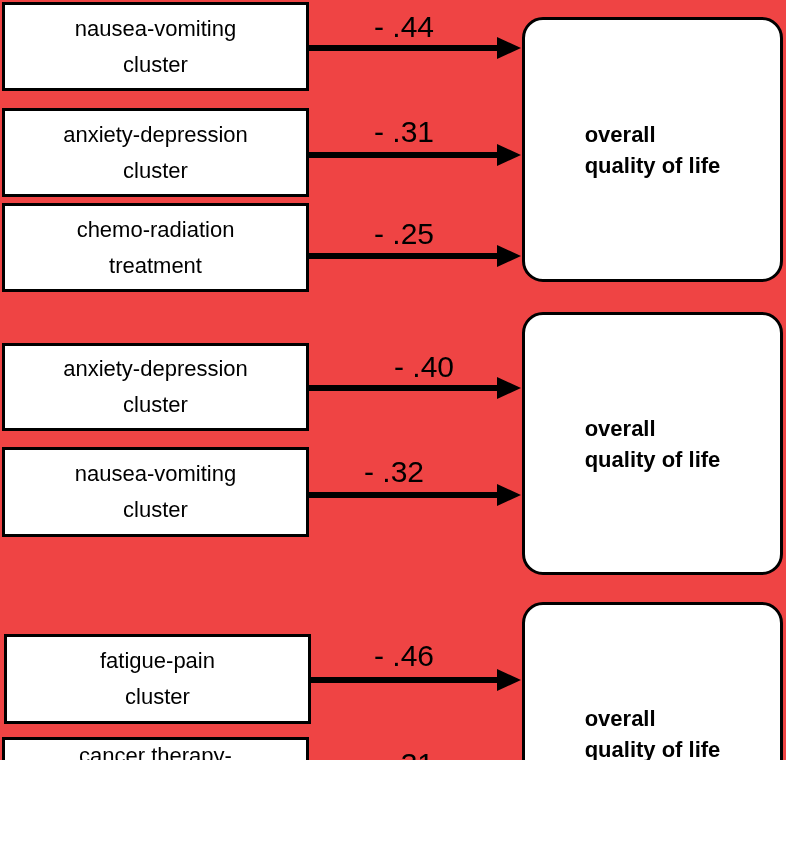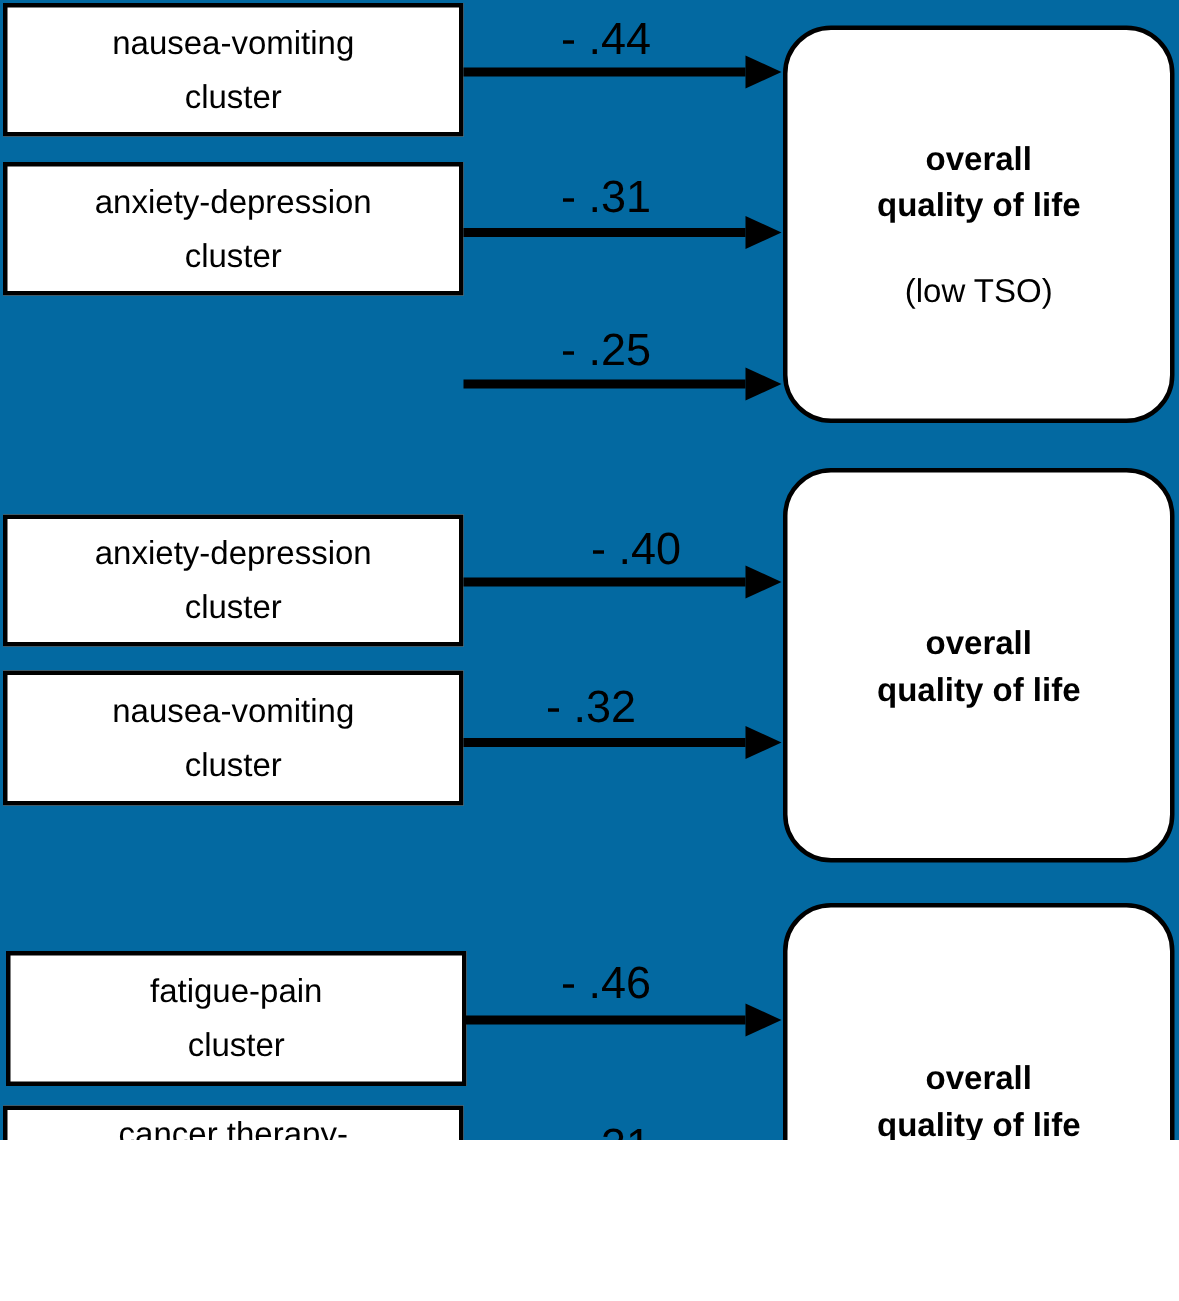--- a/index.html
+++ b/index.html
@@ -5,21 +5,21 @@
 <style>
   html, body {
     margin: 0;
     padding: 0;
     background: #ffffff;
   }
   #canvas {
     position: relative;
     width: 786px;
     height: 760px;
-    background: #0369a1;
+    background: #ef4444;
     font-family: "Liberation Sans", sans-serif;
     color: #000000;
     overflow: hidden;
   }
 
   
   .pred-box {
     position: absolute;
     box-sizing: border-box;
     border: 3px solid #000000;
@@ -35,27 +35,26 @@
     font-weight: 400;
     white-space: pre-line;
     padding: 0 6px;
   }
 
   
   .outcome-box {
     position: absolute;
     box-sizing: border-box;
     border: 3px solid #000000;
-    border-radius: 32px;
+    border-radius: 21px;
     background: #ffffff;
     display: flex;
     flex-direction: column;
     align-items: center;
     justify-content: center;
-    text-align: center;
   }
   .outcome-title {
     font-size: 22px;
     line-height: 31px;
     font-weight: bold;
     white-space: pre-line;
   }
   .outcome-sub {
     font-size: 22px;
     line-height: 31px;
@@ -104,20 +103,24 @@
   <div class="pred-box" style="left:2px; top:2px; width:307px; height:89px;">
     <span class="pred-label">nausea-vomiting
 cluster</span>
   </div>
 
   <div class="pred-box" style="left:2px; top:108px; width:307px; height:89px;">
     <span class="pred-label">anxiety-depression
 cluster</span>
   </div>
 
+  <div class="pred-box" style="left:2px; top:203px; width:307px; height:89px;">
+    <span class="pred-label">chemo-radiation
+treatment</span>
+  </div>
 
   <div class="arrow" style="left:309px; top:36px; width:212px;">
     <div class="shaft" style="width:188px;"></div>
     <div class="head" style="left:188px;"></div>
   </div>
   <div class="coef" style="left:374px; top:14px;">- .44</div>
 
   <div class="arrow" style="left:309px; top:143px; width:212px;">
     <div class="shaft" style="width:188px;"></div>
     <div class="head" style="left:188px;"></div>
@@ -126,21 +129,20 @@
 
   <div class="arrow" style="left:309px; top:244px; width:212px;">
     <div class="shaft" style="width:188px;"></div>
     <div class="head" style="left:188px;"></div>
   </div>
   <div class="coef" style="left:374px; top:221px;">- .25</div>
 
   <div class="outcome-box" style="left:522px; top:17px; width:261px; height:265px;">
     <div class="outcome-title">overall
 quality of life</div>
-    <div class="outcome-sub">(low TSO)</div>
   </div>
 
   <div class="pred-box" style="left:2px; top:343px; width:307px; height:88px;">
     <span class="pred-label">anxiety-depression
 cluster</span>
   </div>
 
   <div class="pred-box" style="left:2px; top:447px; width:307px; height:90px;">
     <span class="pred-label">nausea-vomiting
 cluster</span>

